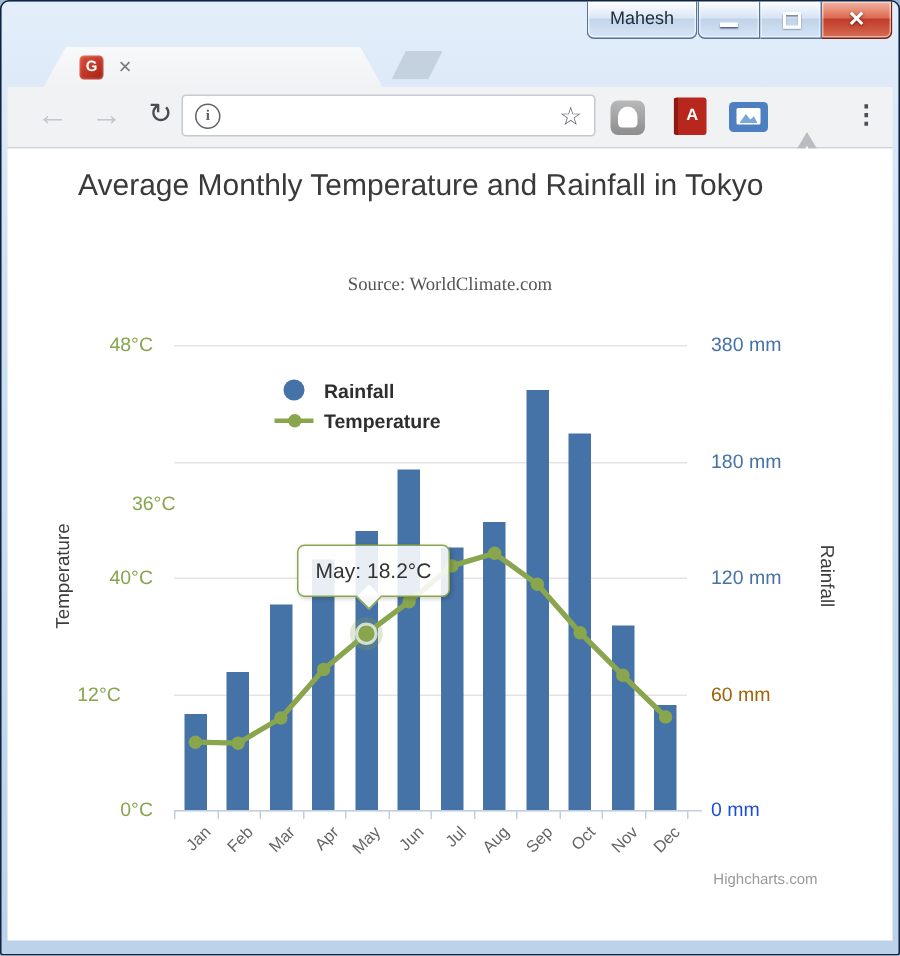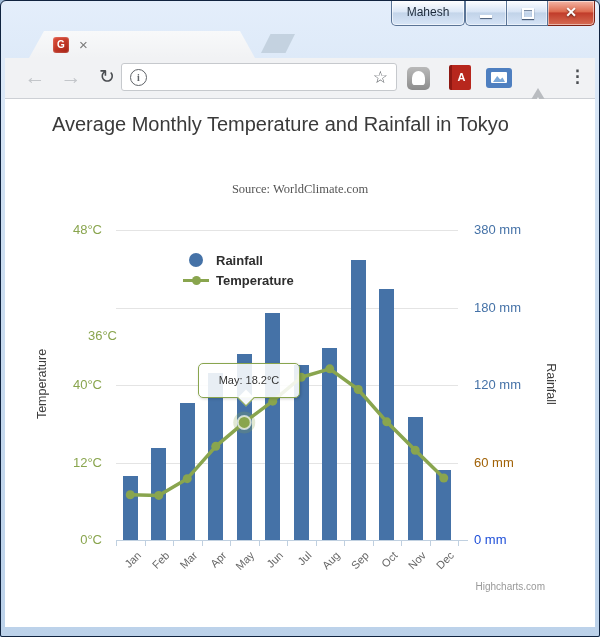--- a/index.html
+++ b/index.html
@@ -89,21 +89,21 @@
     transform:rotate(-45deg);font-size:11px;color:#666;white-space:nowrap;}
   .legend{position:absolute;left:178px;top:151px;}
   .legend-row{display:flex;align-items:center;height:20px;cursor:pointer;}
   .lg-marker{width:26px;height:14px;position:relative;flex:0 0 26px;}
   .lg-circle{position:absolute;left:6px;top:0;width:14px;height:14px;border-radius:50%;background:#4572A7;}
   .lg-line{position:absolute;left:0;top:5.5px;width:26px;height:3.5px;background:#89A54E;}
   .lg-dot{position:absolute;left:8.5px;top:2.5px;width:9px;height:9px;border-radius:50%;background:#89A54E;}
   .lg-text{margin-left:7px;font-size:13px;font-weight:bold;color:#2e2e2e;}
   .tooltip{position:absolute;left:193px;top:264px;width:100px;height:33px;
     background:rgba(255,255,255,.88);border:1px solid #89A54E;border-radius:5px;
-    box-shadow:1px 1px 3px rgba(0,0,0,.18);font-size:11px;color:#333;
+    box-shadow:1px 1px 3px rgba(0,0,0,.18);font-size:14px;color:#333;
     text-align:center;line-height:33px;z-index:6;}
   .tt-callout{position:absolute;left:41px;bottom:-6.5px;width:11px;height:11px;
     background:rgba(255,255,255,.95);border-right:1px solid #89A54E;border-bottom:1px solid #89A54E;
     transform:rotate(45deg);}
   .credits{position:absolute;right:50px;top:482px;font-size:10px;color:#999;}
   svg{position:absolute;overflow:visible;}
 </style>
 </head>
 <body>
 
@@ -156,21 +156,21 @@
   <div class="content">
     <div class="chart" id="chart">
       <div class="c-title">Average Monthly Temperature and Rainfall in Tokyo</div>
       <div class="c-subtitle">Source: WorldClimate.com</div>
 
       <div id="plot-layer">
           <div class="gridline" style="left:111px;top:441px;width:342px;background:#e4e4e4;"></div>
           <div class="ylab ylab-l" style="left:25px;top:433px;color:#89A54E;">0°C</div>
           <div class="ylab ylab-r" style="left:469px;top:433px;color:#1d4ed8;">0 mm</div>
           <div class="gridline" style="left:111px;top:363.5px;width:342px;background:#e4e4e4;"></div>
-          <div class="ylab ylab-l" style="left:25px;top:355.5px;color:#89A54E;">12°C</div>
+          <div class="ylab ylab-l" style="left:25px;top:355.5px;color:#89A54E;text-align:center;">12°C</div>
           <div class="ylab ylab-r" style="left:469px;top:355.5px;color:#a16207;">60 mm</div>
           <div class="gridline" style="left:111px;top:286px;width:342px;background:#e4e4e4;"></div>
           <div class="ylab ylab-l" style="left:25px;top:278px;color:#89A54E;">40°C</div>
           <div class="ylab ylab-r" style="left:469px;top:278px;color:#4572A7;">120 mm</div>
           <div class="gridline" style="left:111px;top:208.5px;width:342px;background:#e4e4e4;"></div>
           <div class="ylab ylab-l" style="left:40px;top:200.5px;color:#89A54E;margin-top:28px;">36°C</div>
           <div class="ylab ylab-r" style="left:469px;top:200.5px;color:#4572A7;">180 mm</div>
           <div class="gridline" style="left:111px;top:131px;width:342px;background:#e4e4e4;"></div>
           <div class="ylab ylab-l" style="left:25px;top:123px;color:#89A54E;">48°C</div>
           <div class="ylab ylab-r" style="left:469px;top:123px;color:#4572A7;">380 mm</div>

